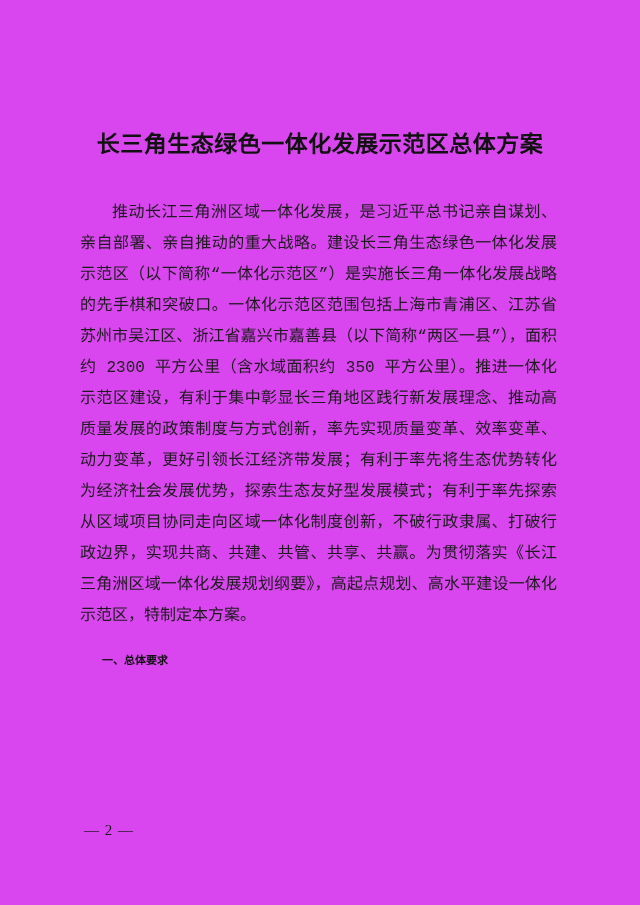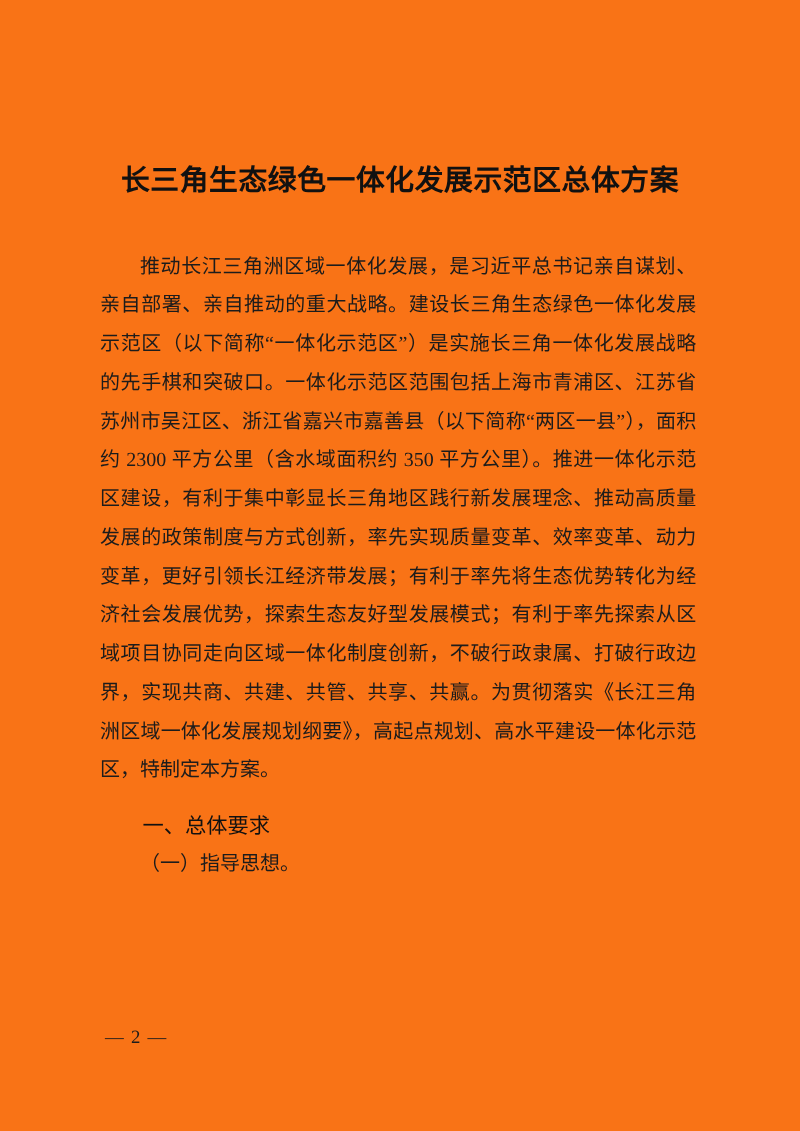--- a/index.html
+++ b/index.html
@@ -4,21 +4,21 @@
 <style>
   html, body {
     margin: 0;
     padding: 0;
     background: #ffffff;
   }
   .page {
     position: relative;
     width: 640px;
     height: 905px;
-    background: #f97316;
+    background: #d946ef;
     overflow: hidden;
     color: #1c1c1c;
     font-family: "Liberation Serif", "DejaVu Serif", serif;
     box-sizing: border-box;
   }
   .doc-title {
     margin: 0;
     padding-top: 131px;
     text-align: center;
     font-size: 23px;
@@ -36,26 +36,27 @@
   }
   .body-para {
     margin: 0;
     font-size: 16px;
     line-height: 31px;
     text-align: justify;
     text-align-last: left;
     text-justify: inter-character;
     text-indent: 2em;
     color: #1c1c1c;
+    font-family: Liberation Mono, monospace;
   }
   .section-heading {
     margin: 13px 0 0 0;
-    font-size: 17px;
+    font-size: 11px;
     line-height: 31px;
-    font-weight: normal;
+    font-weight: bold;
     font-family: "Liberation Sans", "DejaVu Sans", sans-serif;
     text-indent: 2em;
     color: #111111;
   }
   .sub-heading {
     margin: 0;
     font-size: 16px;
     line-height: 31px;
     font-weight: normal;
     font-family: "Liberation Serif", "DejaVu Serif", serif;
@@ -79,21 +80,20 @@
 <div class="page">
 
   <h1 class="doc-title">长三角生态绿色一体化发展示范区总体方案</h1>
 
   <div class="content">
 
     <p class="body-para">推动长江三角洲区域一体化发展，是习近平总书记亲自谋划、亲自部署、亲自推动的重大战略。建设长三角生态绿色一体化发展示范区（以下简称“一体化示范区”）是实施长三角一体化发展战略的先手棋和突破口。一体化示范区范围包括上海市青浦区、江苏省苏州市吴江区、浙江省嘉兴市嘉善县（以下简称“两区一县”），面积约 2300 平方公里（含水域面积约 350 平方公里）。推进一体化示范区建设，有利于集中彰显长三角地区践行新发展理念、推动高质量发展的政策制度与方式创新，率先实现质量变革、效率变革、动力变革，更好引领长江经济带发展；有利于率先将生态优势转化为经济社会发展优势，探索生态友好型发展模式；有利于率先探索从区域项目协同走向区域一体化制度创新，不破行政隶属、打破行政边界，实现共商、共建、共管、共享、共赢。为贯彻落实《长江三角洲区域一体化发展规划纲要》，高起点规划、高水平建设一体化示范区，特制定本方案。</p>
 
     <h2 class="section-heading">一、总体要求</h2>
 
-    <h3 class="sub-heading">（一）指导思想。</h3>
 
 
   </div>
 
   <div class="page-footer">
     <span>— 2 —</span>
   </div>
 
 </div>
 

